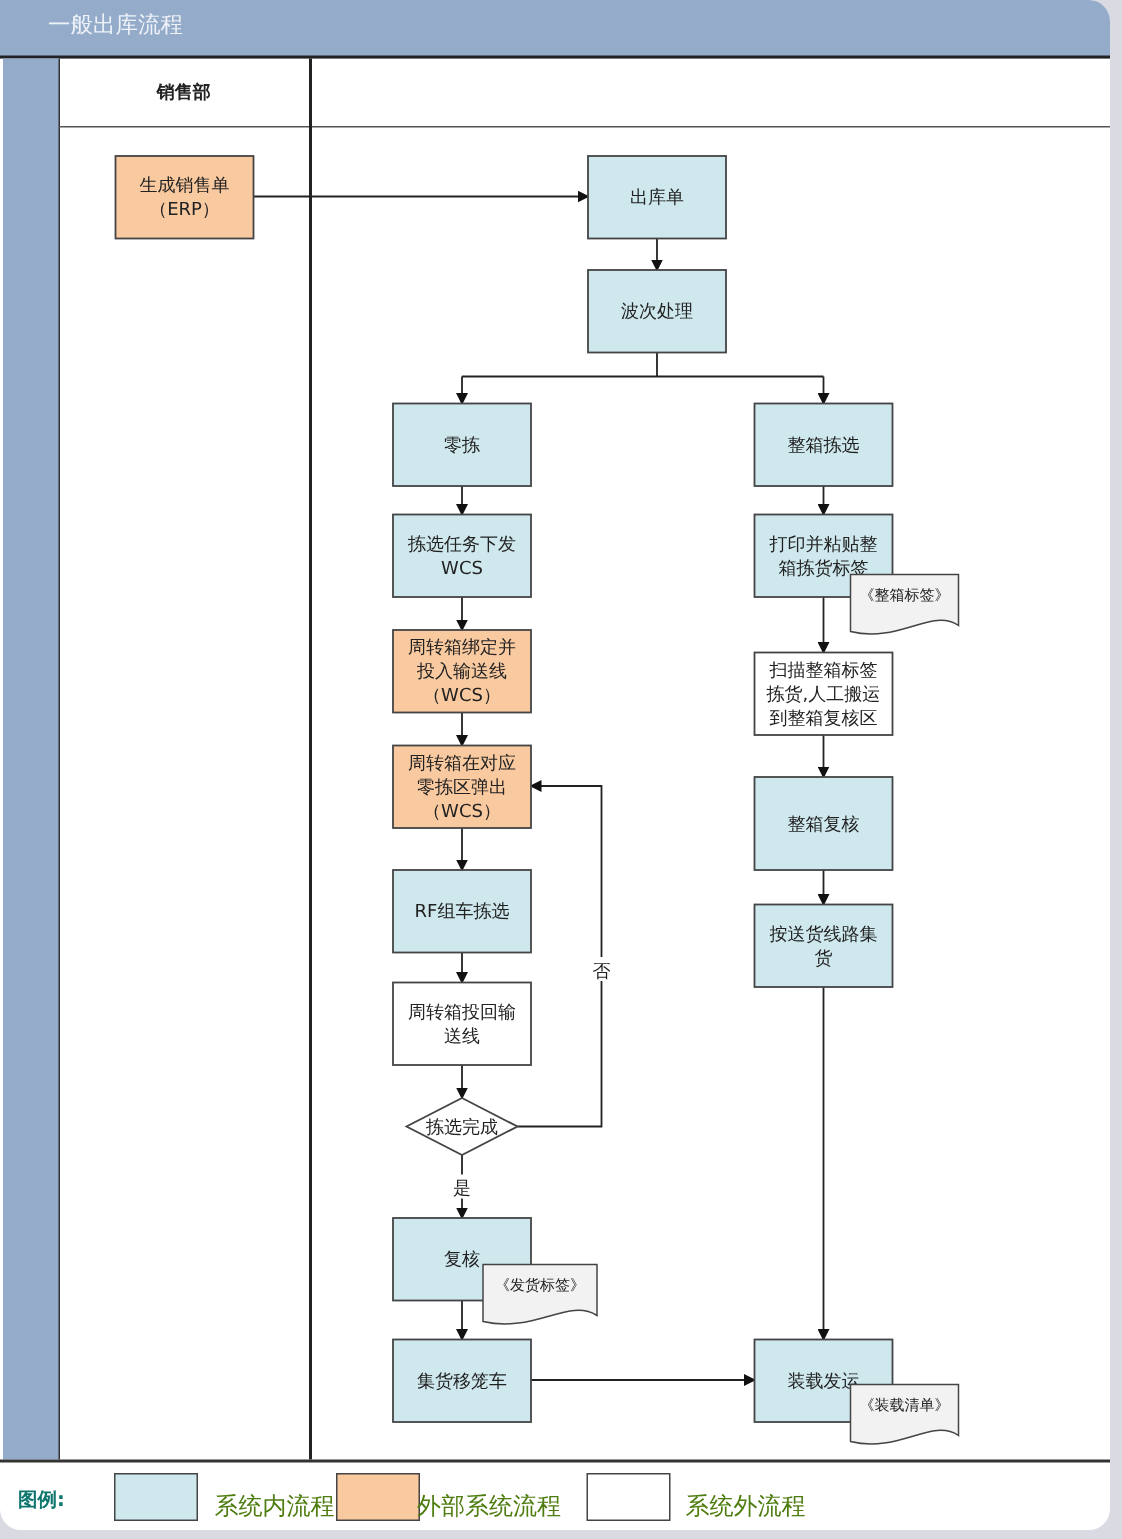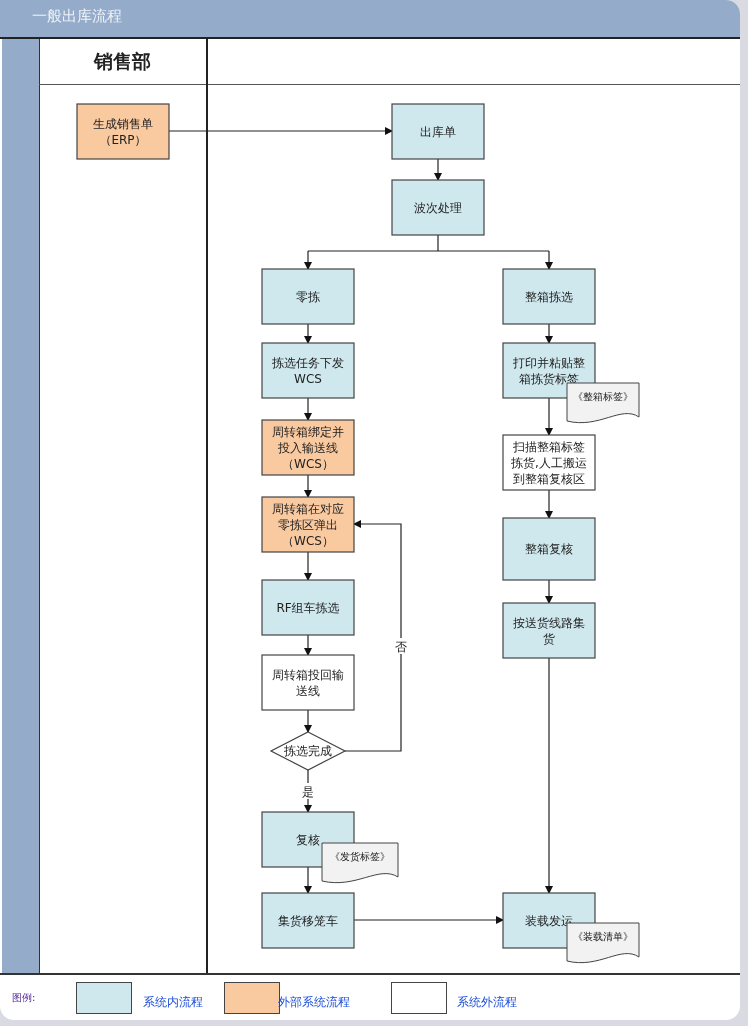--- a/index.html
+++ b/index.html
@@ -2,29 +2,29 @@
 <html><head>
 <meta charset="utf-8">
 <style>
   html, body { margin:0; padding:0; }
   body { width:748px; height:1026px; background:#d9dae2; font-family:"DejaVu Sans", sans-serif; position:relative; overflow:hidden; }
   #frame { position:absolute; left:0; top:0; width:740px; height:1020px; background:#fff; border-radius:0 14px 14px 14px; overflow:hidden; }
   #titlebar { position:absolute; left:0; top:0; width:740px; height:37px; background:#94acca; border-bottom:2px solid #222; }
   #titlebar .title { position:absolute; left:32px; top:7px; font-family:"DejaVu Serif", serif; font-size:15px; color:#eef2f8; }
   #leftband { position:absolute; left:2px; top:39px; width:37px; height:934px; background:#94acca; border-right:1px solid #333; }
   #lane-header-row { position:absolute; left:39px; top:39px; width:701px; height:45px; border-bottom:1px solid #555; }
-  .lane-header { position:absolute; top:0; height:45px; line-height:45px; text-align:center; font-size:19px; color:#222; font-weight:bold; }
+  .lane-header { position:absolute; top:0; height:45px; line-height:45px; text-align:center; font-size:12px; color:#222; font-weight:bold; }
   #lane-divider { position:absolute; left:206px; top:39px; width:2px; height:934px; background:#222; }
   #bottom-line { position:absolute; left:0; top:973px; width:740px; height:2px; background:#333; }
   #diagram { position:absolute; left:0; top:0; }
   .node text, .doc text, .label-text { font-family:"DejaVu Sans", sans-serif; }
   #legend { position:absolute; left:0; top:976px; width:740px; height:44px; }
-  #legend .legend-title { position:absolute; left:12px; top:15px; font-size:10px; font-weight:normal; color:#4c1d95; }
+  #legend .legend-title { position:absolute; left:12px; top:15px; font-size:13px; font-weight:bold; color:#0f766e; }
   .legend-swatch { position:absolute; top:6px; width:54px; height:30px; border:1px solid #444; }
-  .legend-label { position:absolute; top:18px; font-size:12px; color:#1d4ed8;text-align:center; }
+  .legend-label { position:absolute; top:18px; font-size:16px; color:#4d7c0f;text-align:center; }
 </style>
 </head>
 <body>
 
 <div id="frame">
   <div id="titlebar">
     <span class="title">一般出库流程</span>
   </div>
   <div id="leftband"></div>
   <div id="lane-header-row">

